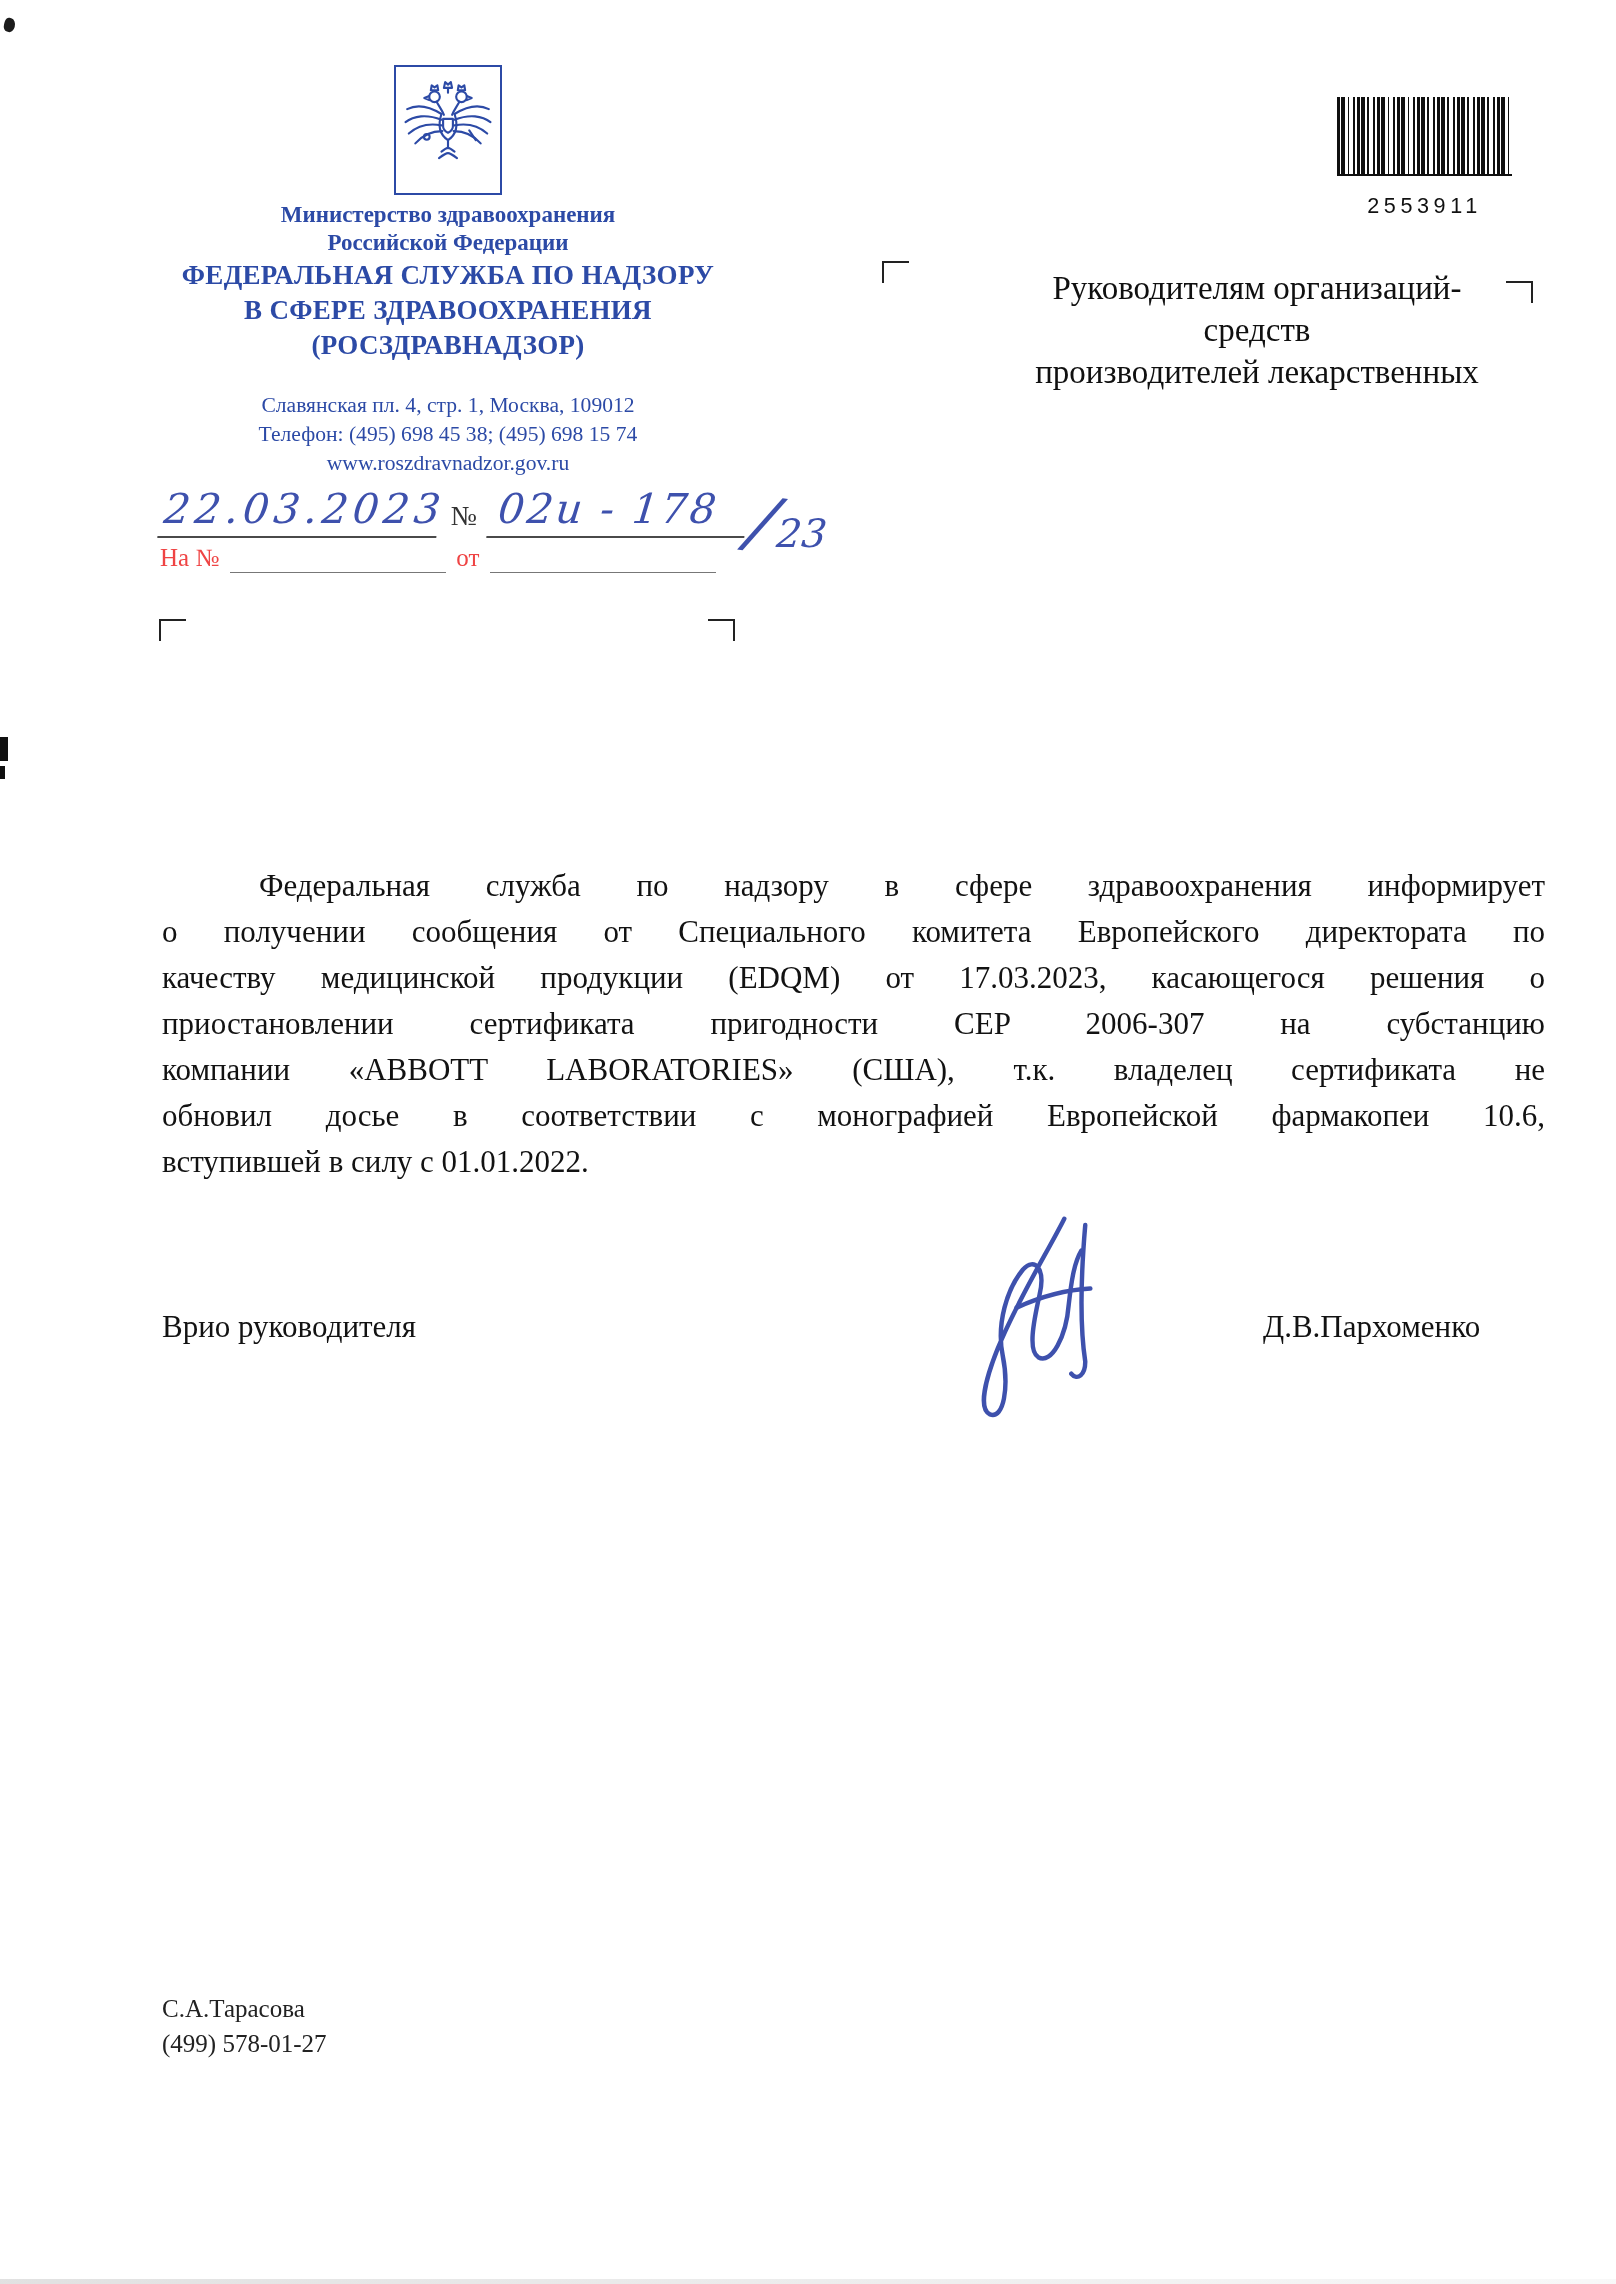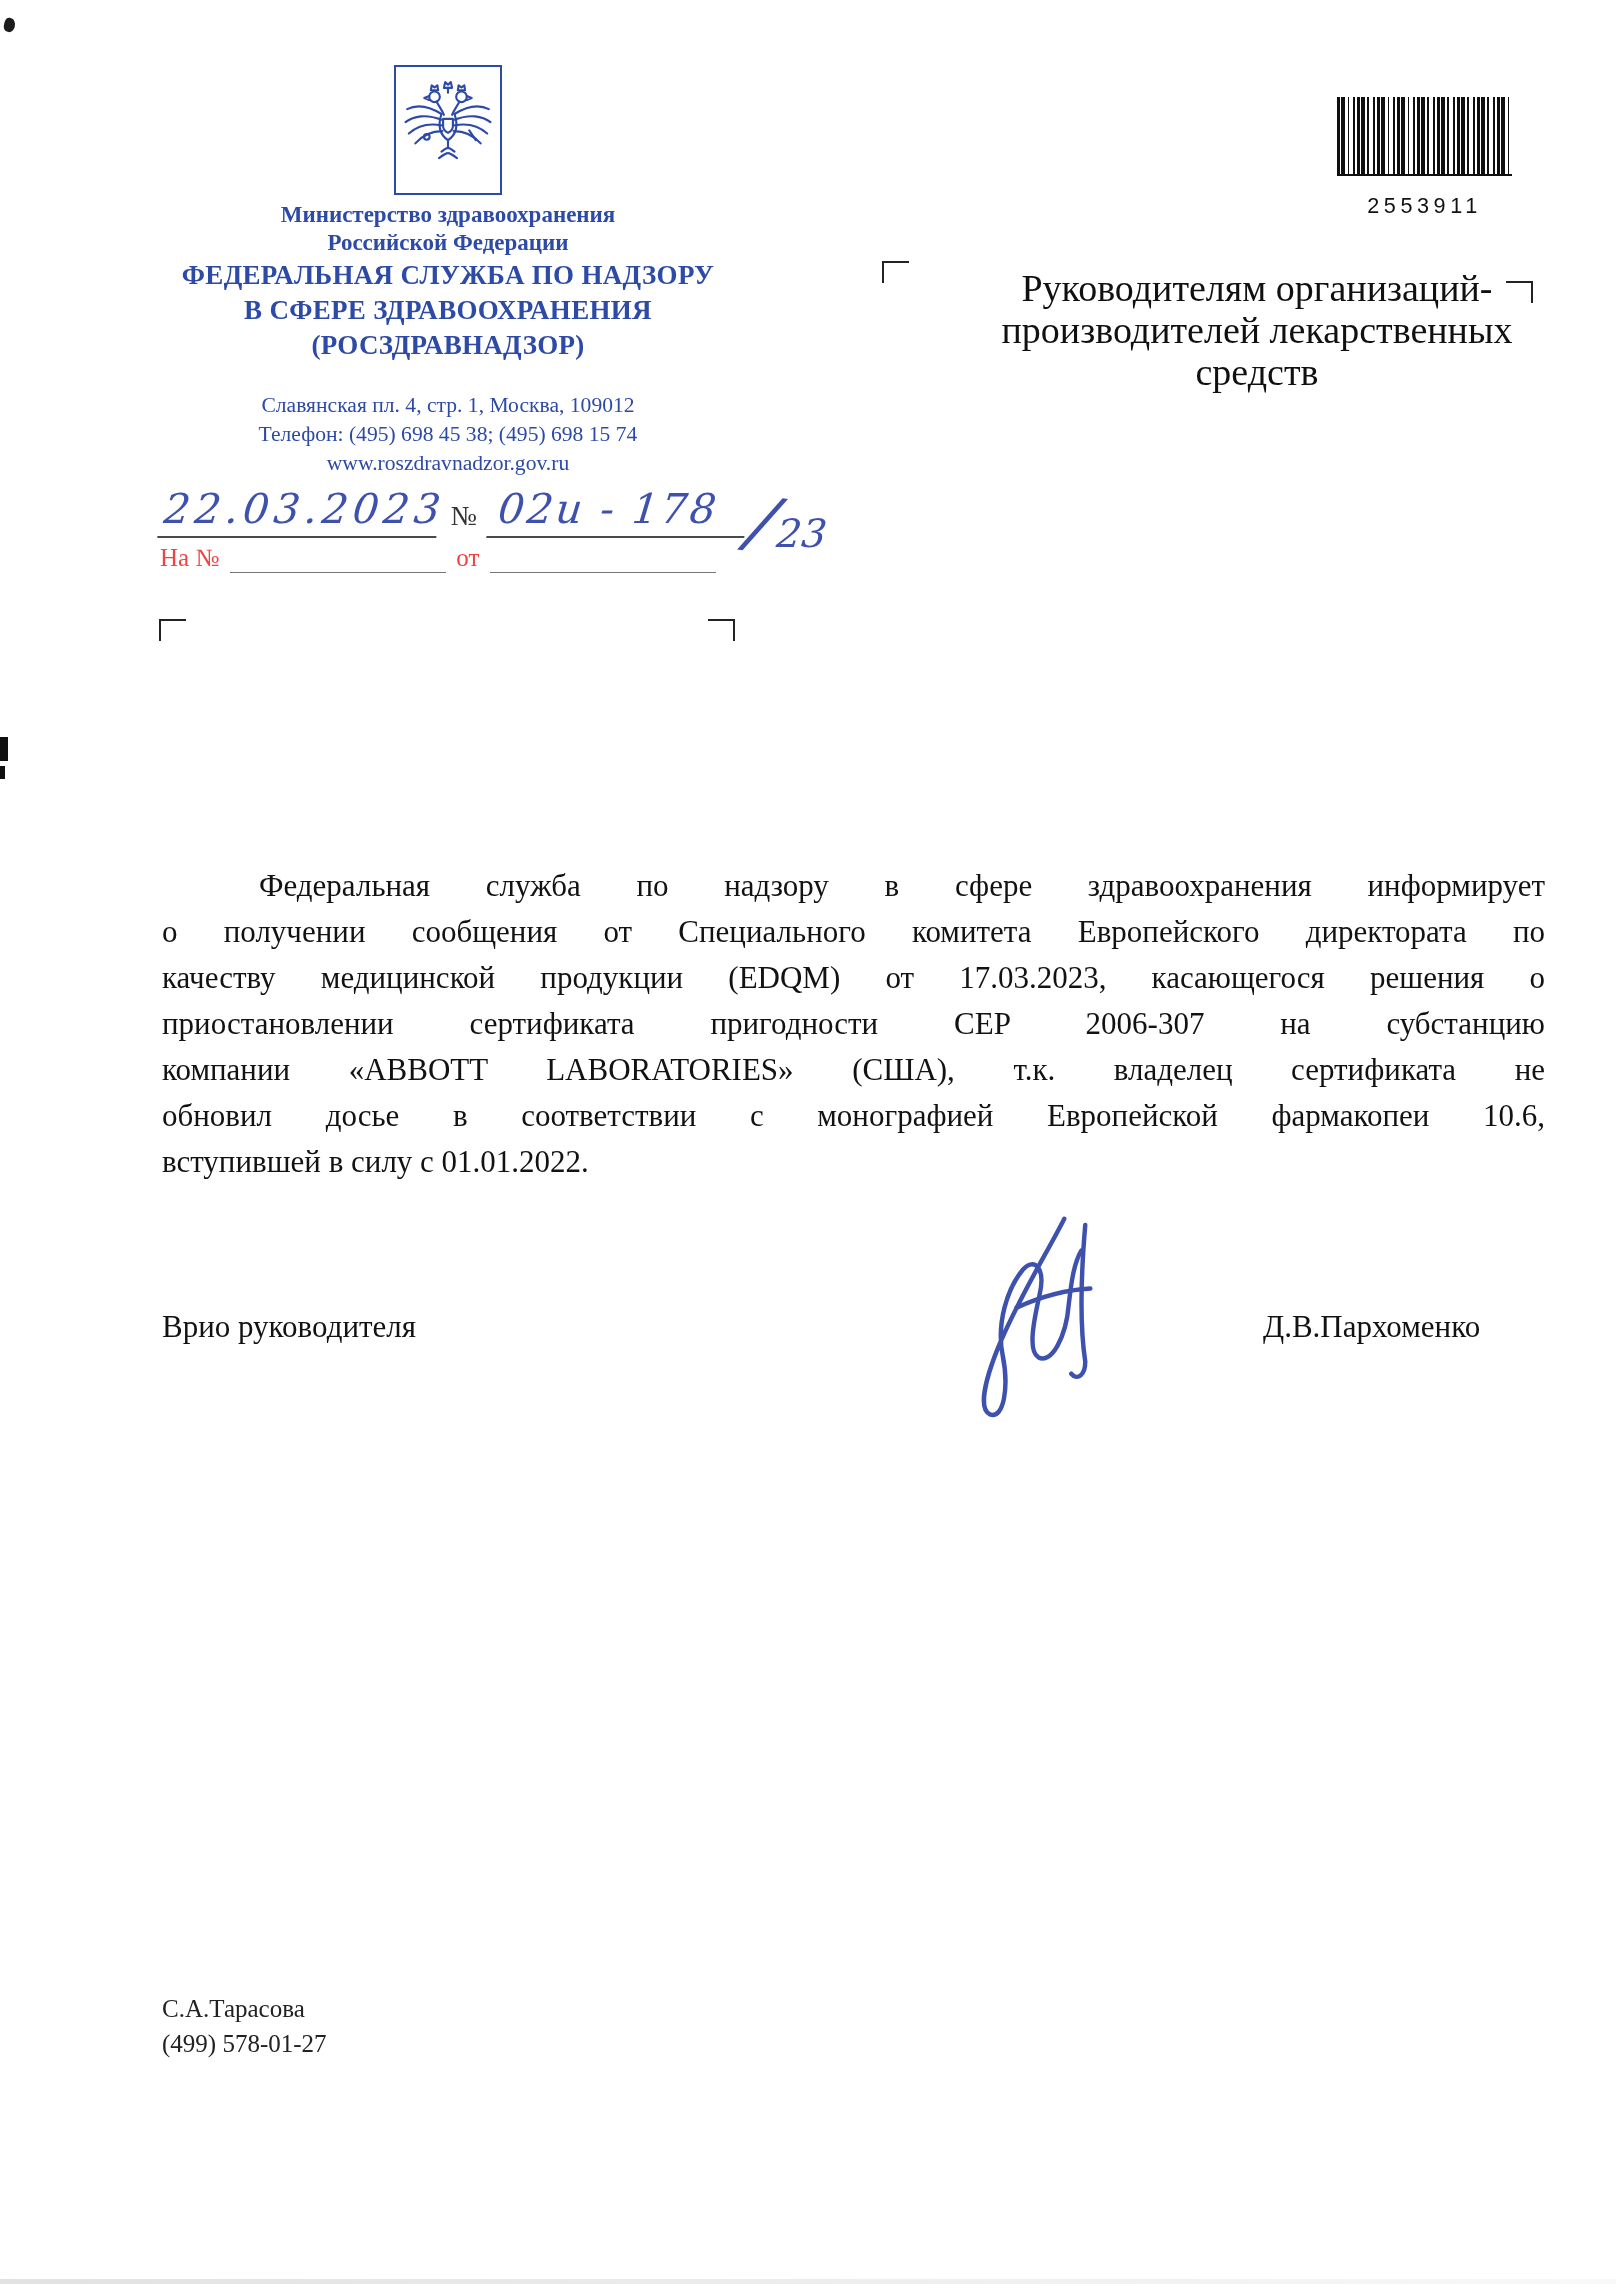--- a/index.html
+++ b/index.html
@@ -46,21 +46,21 @@
 
   
   .corner{position:absolute;width:25px;height:19.6px;}
   .corner.tl{border-left:2px solid #222;border-top:2px solid #222;}
   .corner.tr{border-right:2px solid #222;border-top:2px solid #222;}
 
   
   .subject{position:absolute;left:170px;top:630px;font-size:29px;line-height:39px;color:#141414;}
 
   
-  .addressee{position:absolute;left:982px;top:267px;width:550px;font-size:38px;line-height:42px;text-align:center;color:#101010;}
+  .addressee{position:absolute;left:982px;top:267px;width:550px;font-size:33px;line-height:42px;text-align:center;color:#101010;}
 
   
   .body-text{position:absolute;left:162px;top:863px;width:1383px;font-size:31px;line-height:46px;color:#121212;}
   .body-line{text-align:justify;text-align-last:justify;}
   .body-line:first-child{text-indent:97px;}
   .body-line:last-child{text-align-last:left;}
 
   
   .sig-title{position:absolute;left:162px;top:1309px;font-size:31px;color:#121212;}
   .sig-name{position:absolute;left:1263px;top:1309px;font-size:31px;color:#121212;}
@@ -128,22 +128,22 @@
   <div class="barcode">
     <div class="barcode-bars"></div>
     <div class="barcode-num">2553911</div>
   </div>
 
   <div class="corner tl" style="left:882px;top:261px;"></div>
   <div class="corner tr" style="left:1506px;top:281px;"></div>
 
   <div class="addressee">
       <div>Руководителям организаций-</div>
+      <div>средств</div>
       <div>производителей лекарственных</div>
-      <div>средств</div>
     </div>
 
   <div class="ref-row">
     <div class="ref-date hw">22.03.2023</div>
     <div class="ref-no">№</div>
     <div class="ref-num hw">02и - 178</div>
     <div class="ref-slash hw">/</div>
     <div class="ref-suffix hw">23</div>
   </div>
 

